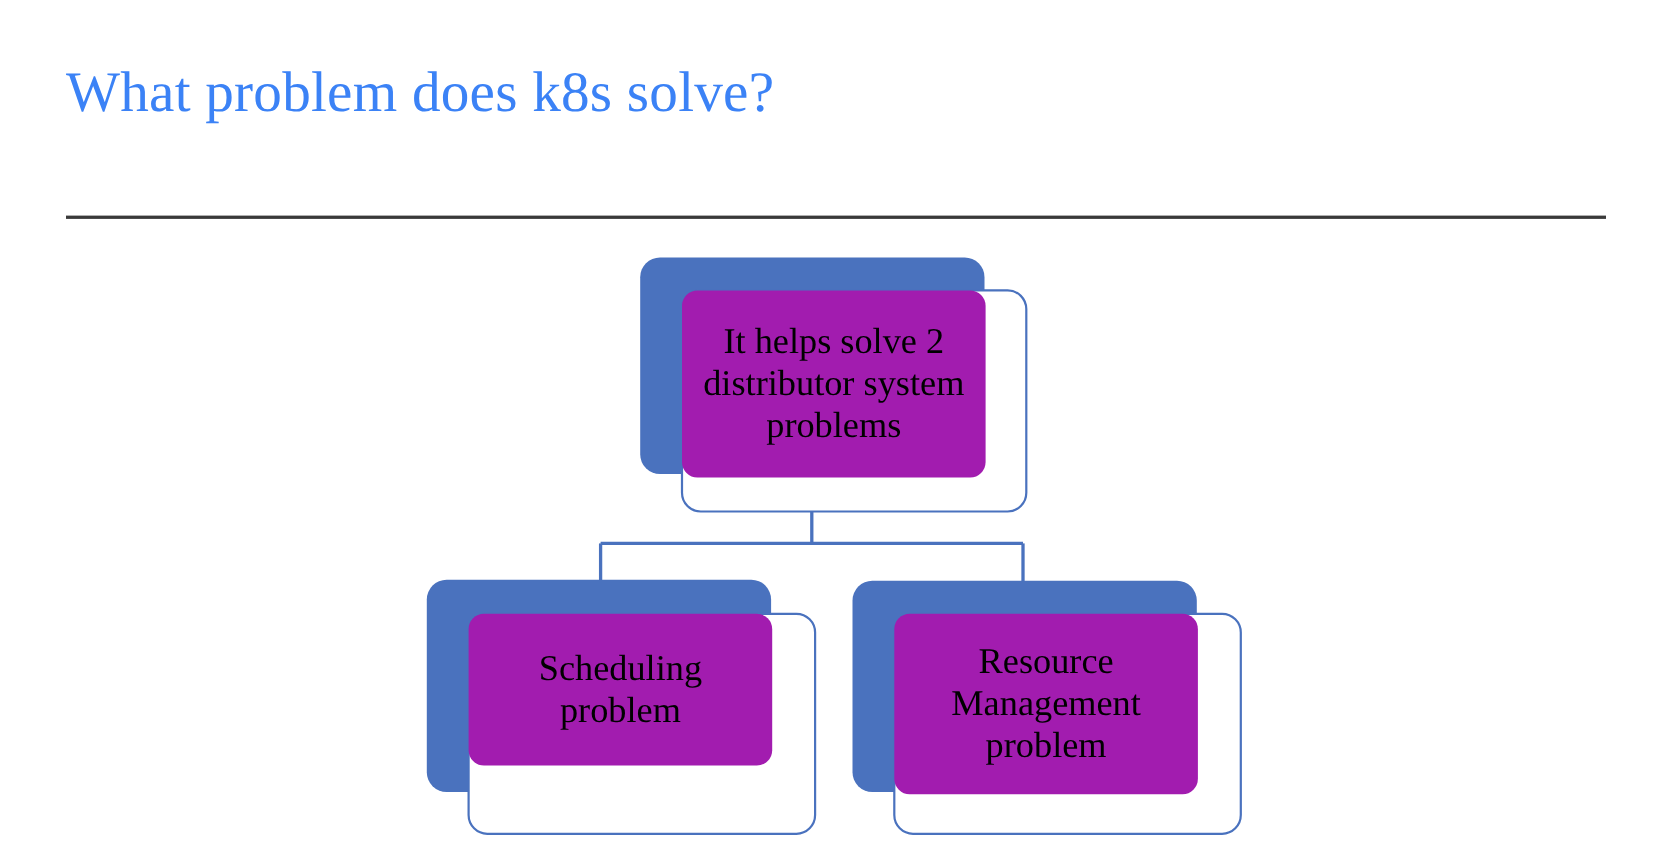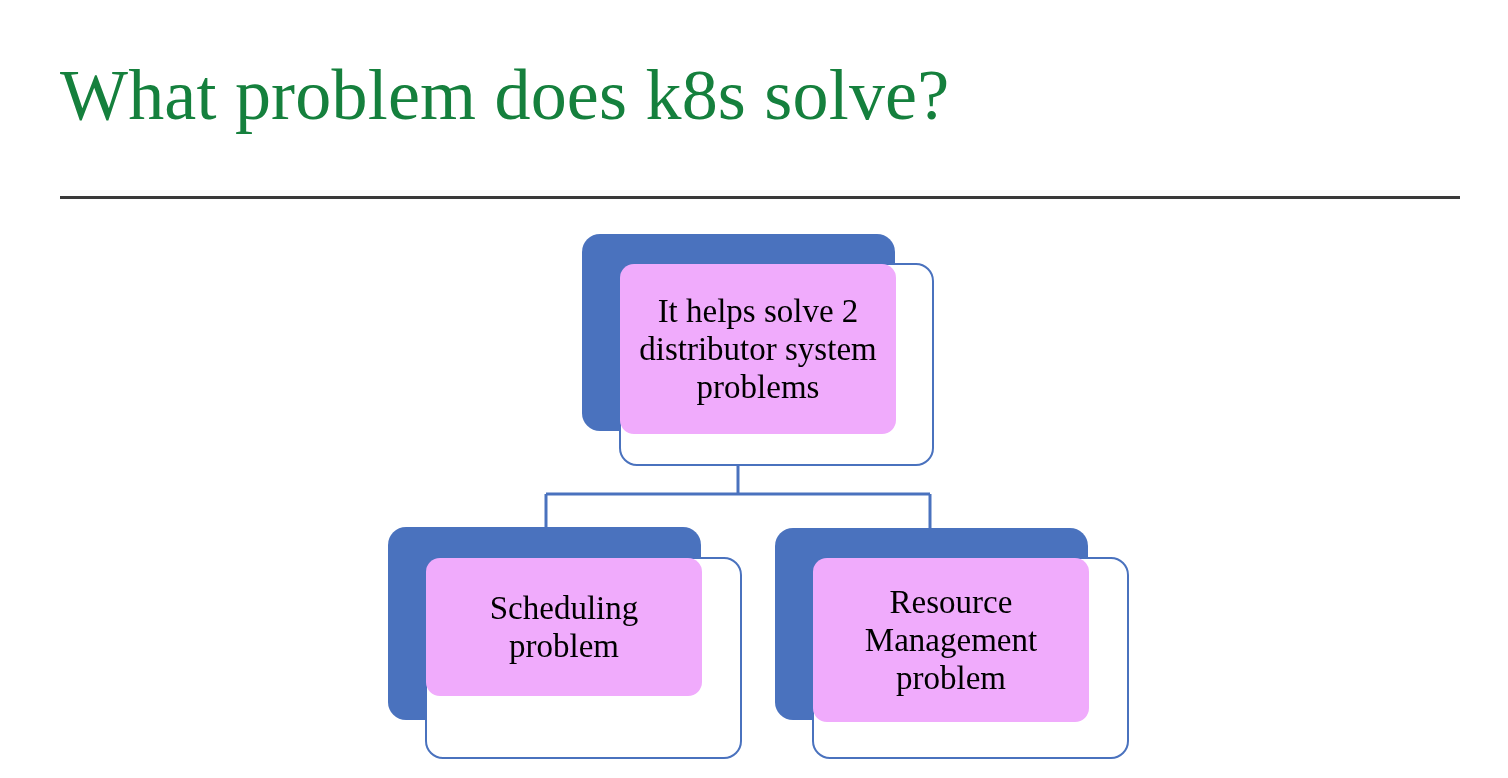--- a/index.html
+++ b/index.html
@@ -23,25 +23,25 @@
     background: #ffffff;
   }
 
   
   .slide-title {
     position: absolute;
     left: 60px;
     top: 58px;
     width: 1400px;
     font-family: "Liberation Serif", "DejaVu Serif", serif;
-    font-size: 72px;
+    font-size: 52px;
     font-weight: 400;
     line-height: 1.05;
     letter-spacing: 0.2px;
-    color: #15803d;
+    color: #3b82f6;
     white-space: nowrap;
   }
 
   .title-rule {
     position: absolute;
     left: 60px;
     top: 196px;
     width: 1400px;
     height: 3px;
     background: #3a3a3a;
@@ -83,21 +83,21 @@
   .node-outline {
     position: absolute;
     background: #ffffff;
     border: 2px solid #4a72be;
     border-radius: 18px;
   }
 
   
   .node-panel {
     position: absolute;
-    background: #f0abfc;
+    background: #a21caf;
     border-radius: 14px;
     display: flex;
     align-items: center;
   }
 
   .node-text {
     color: #000000;
     font-family: "Liberation Serif", "DejaVu Serif", serif;
     font-weight: 400;
     text-align: center;

